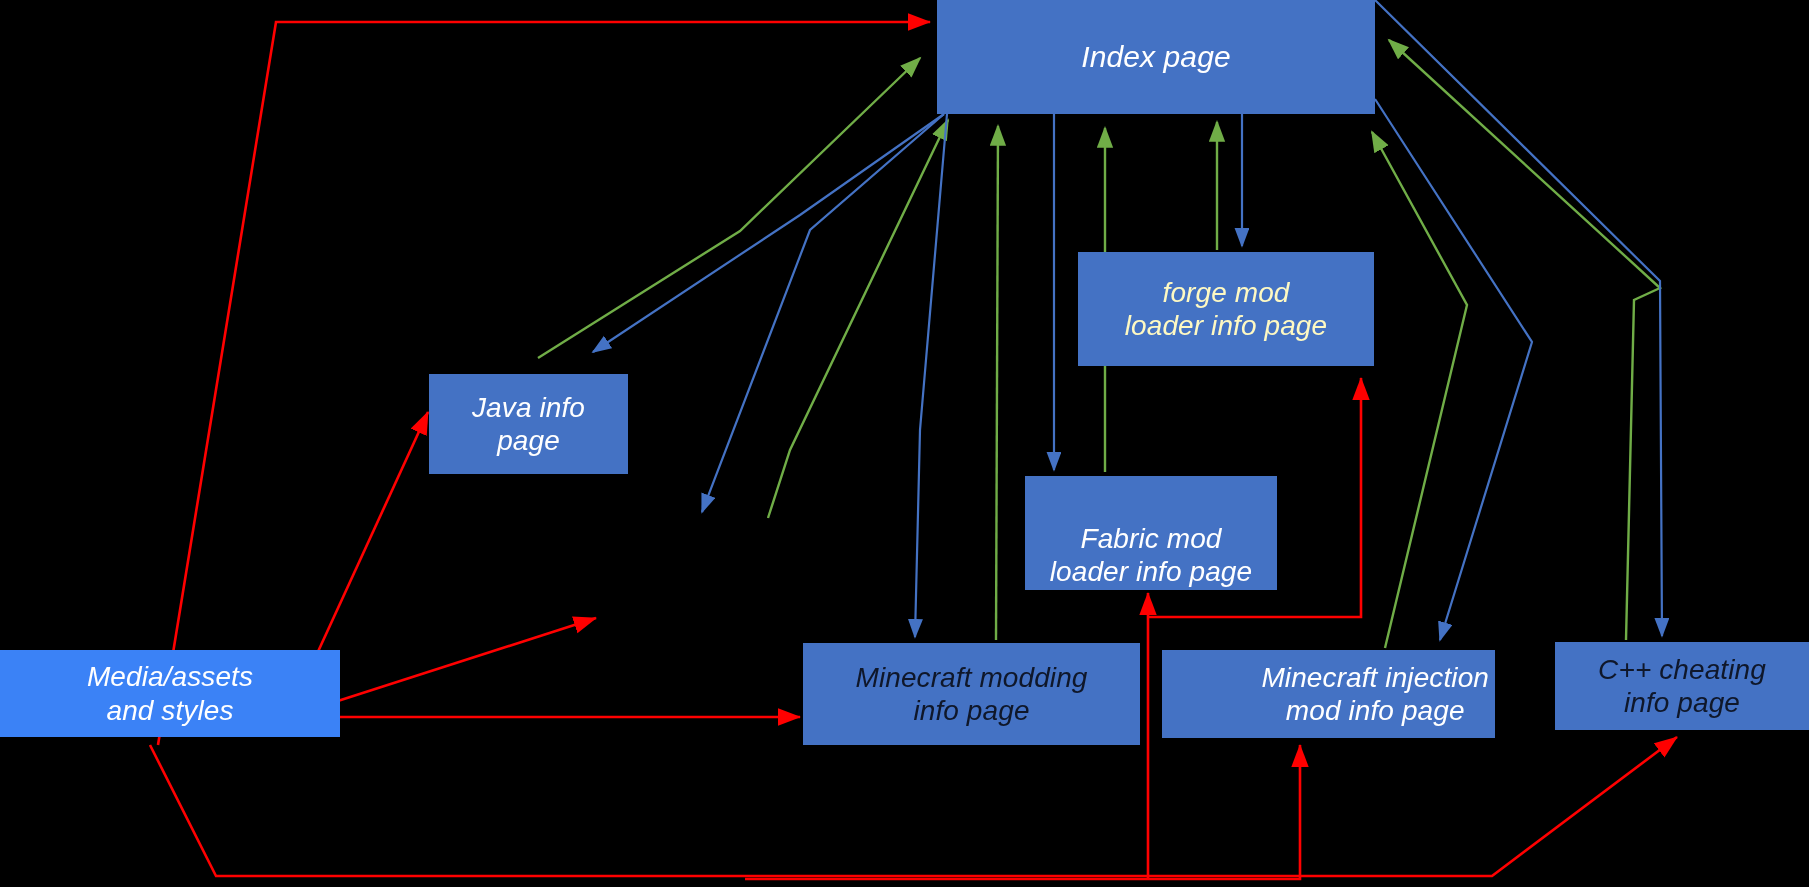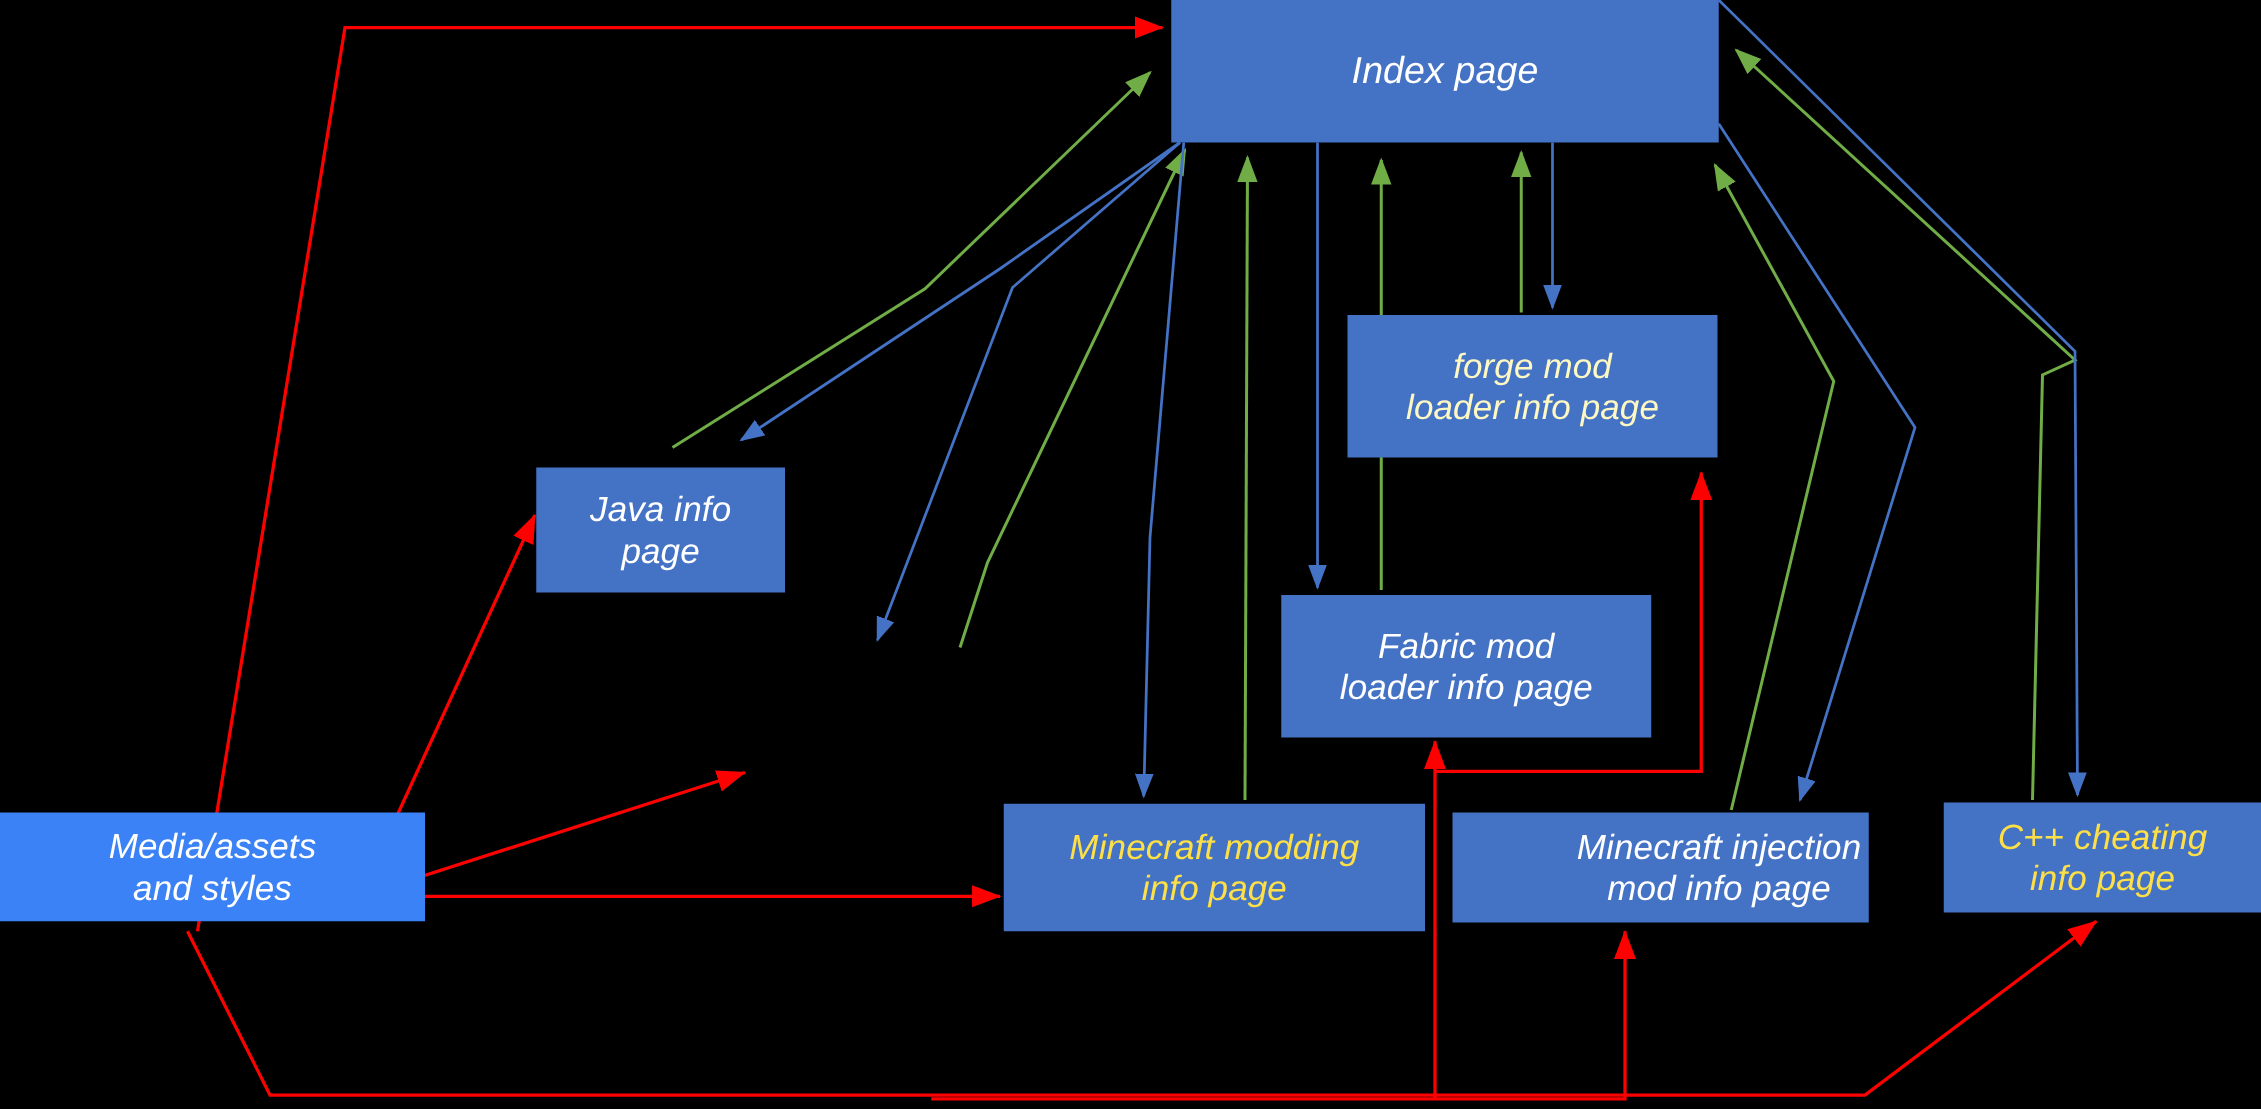--- a/index.html
+++ b/index.html
@@ -97,22 +97,22 @@
     <path d="M 1375,0 L 1660,281 L 1662,636" fill="none" stroke="#4472C4" stroke-width="2.2" marker-end="url(#ar-blue)"></path>
   </svg>
 
   <div class="node" style="left: 937px; top: 0px; width: 438px; height: 114px; font-size: 30px; background: rgb(68, 114, 196); color: rgb(255, 255, 255);"><span>Index page</span></div>
   <div class="node" style="left: 429px; top: 358px; width: 199px; height: 100px; font-size: 28px; background: rgb(68, 114, 196); color: rgb(255, 255, 255); margin-top: 16px;"><span>Java info
 page</span></div>
   <div class="node" style="left: 0px; top: 650px; width: 340px; height: 87px; font-size: 28px; background: #3b82f6; color: rgb(255, 255, 255);"><span>Media/assets
 and styles</span></div>
   <div class="node" style="left: 1078px; top: 252px; width: 296px; height: 114px; font-size: 28px; background: rgb(68, 114, 196); color: #fef9c3;"><span>forge mod
 loader info page</span></div>
-  <div class="node" style="left: 1025px; top: 476px; width: 296px; height: 114px; font-size: 28px; background: rgb(68, 114, 196); color: rgb(255, 255, 255);"><span>Fabric mod
+  <div class="node" style="left: 1025px; top: 476px; width: 252px; height: 114px; font-size: 28px; background: rgb(68, 114, 196); color: rgb(255, 255, 255); align-items: flex-end;"><span>Fabric mod
 loader info page</span></div>
-  <div class="node" style="left: 803px; top: 643px; width: 337px; height: 102px; font-size: 28px; background: rgb(68, 114, 196); color: #fde047;"><span>Minecraft modding
+  <div class="node" style="left: 803px; top: 643px; width: 337px; height: 102px; font-size: 28px; background: rgb(68, 114, 196); color: #0f172a;"><span>Minecraft modding
 info page</span></div>
   <div class="node" style="left: 1162px; top: 650px; width: 333px; height: 88px; font-size: 28px; background: rgb(68, 114, 196); color: rgb(255, 255, 255); justify-content: flex-end;"><span>Minecraft injection
 mod info page</span></div>
-  <div class="node" style="left: 1555px; top: 642px; width: 254px; height: 88px; font-size: 28px; background: rgb(68, 114, 196); color: #fde047;"><span>C++ cheating
+  <div class="node" style="left: 1555px; top: 642px; width: 254px; height: 88px; font-size: 28px; background: rgb(68, 114, 196); color: #0f172a;"><span>C++ cheating
 info page</span></div>
 
 </div>
 
 </body></html>

